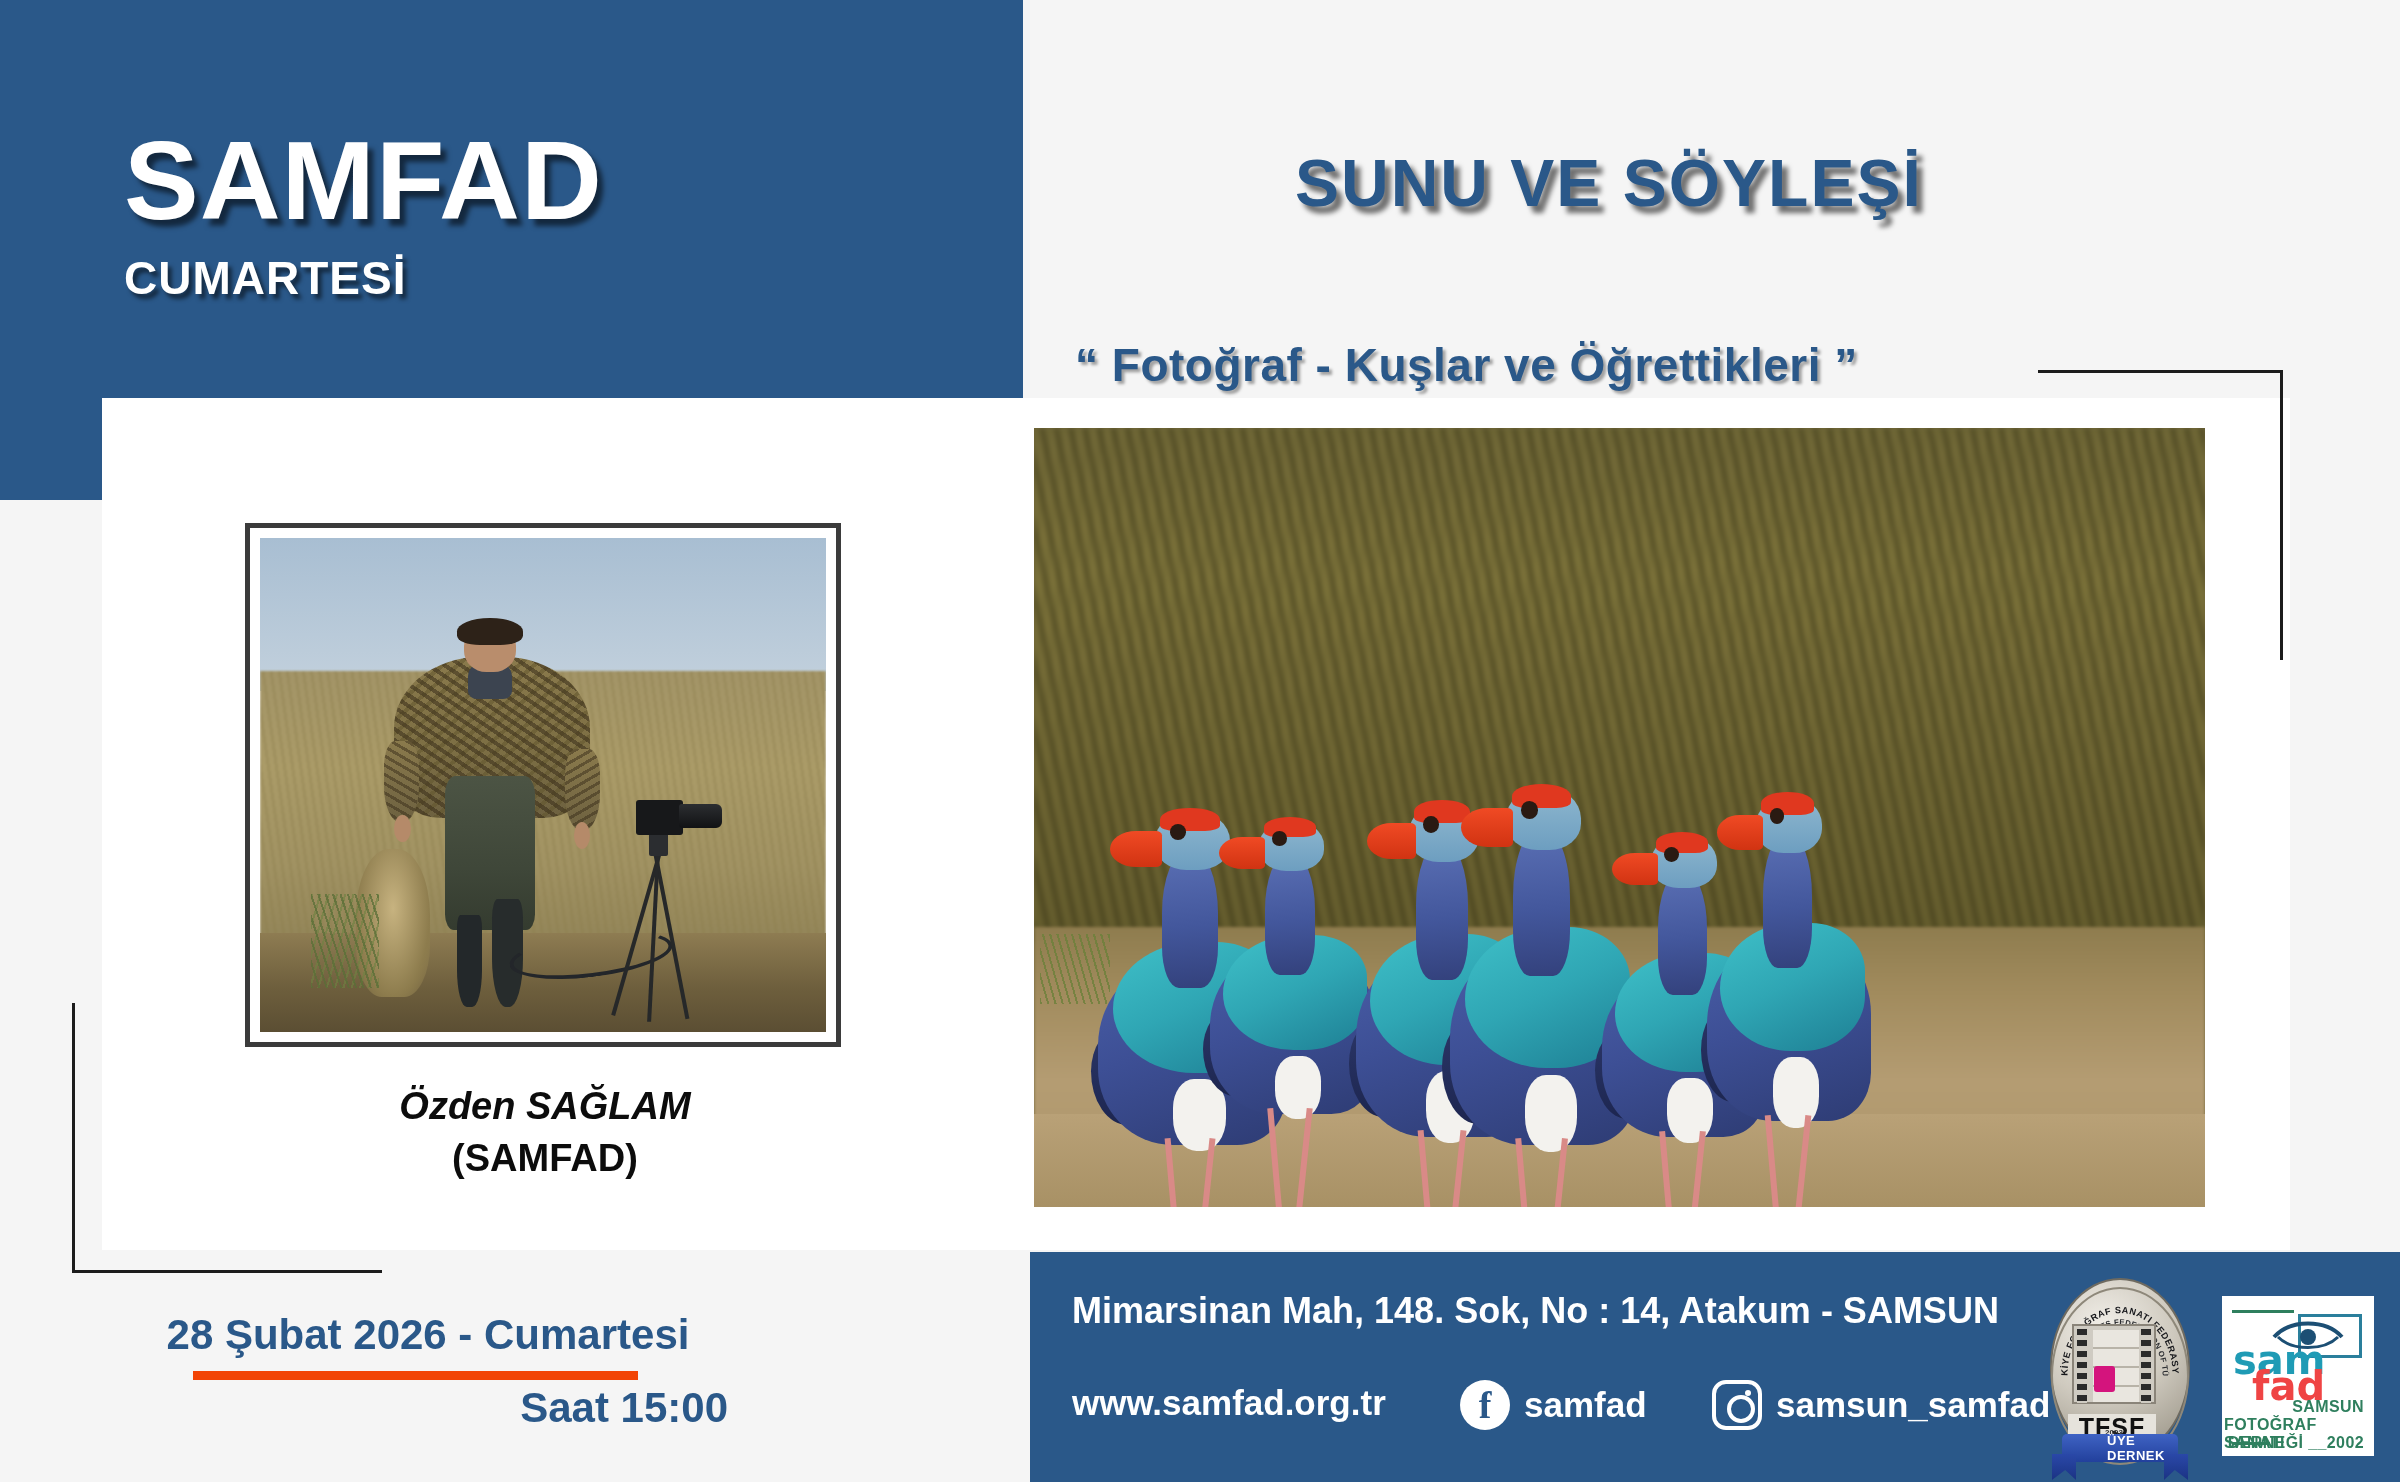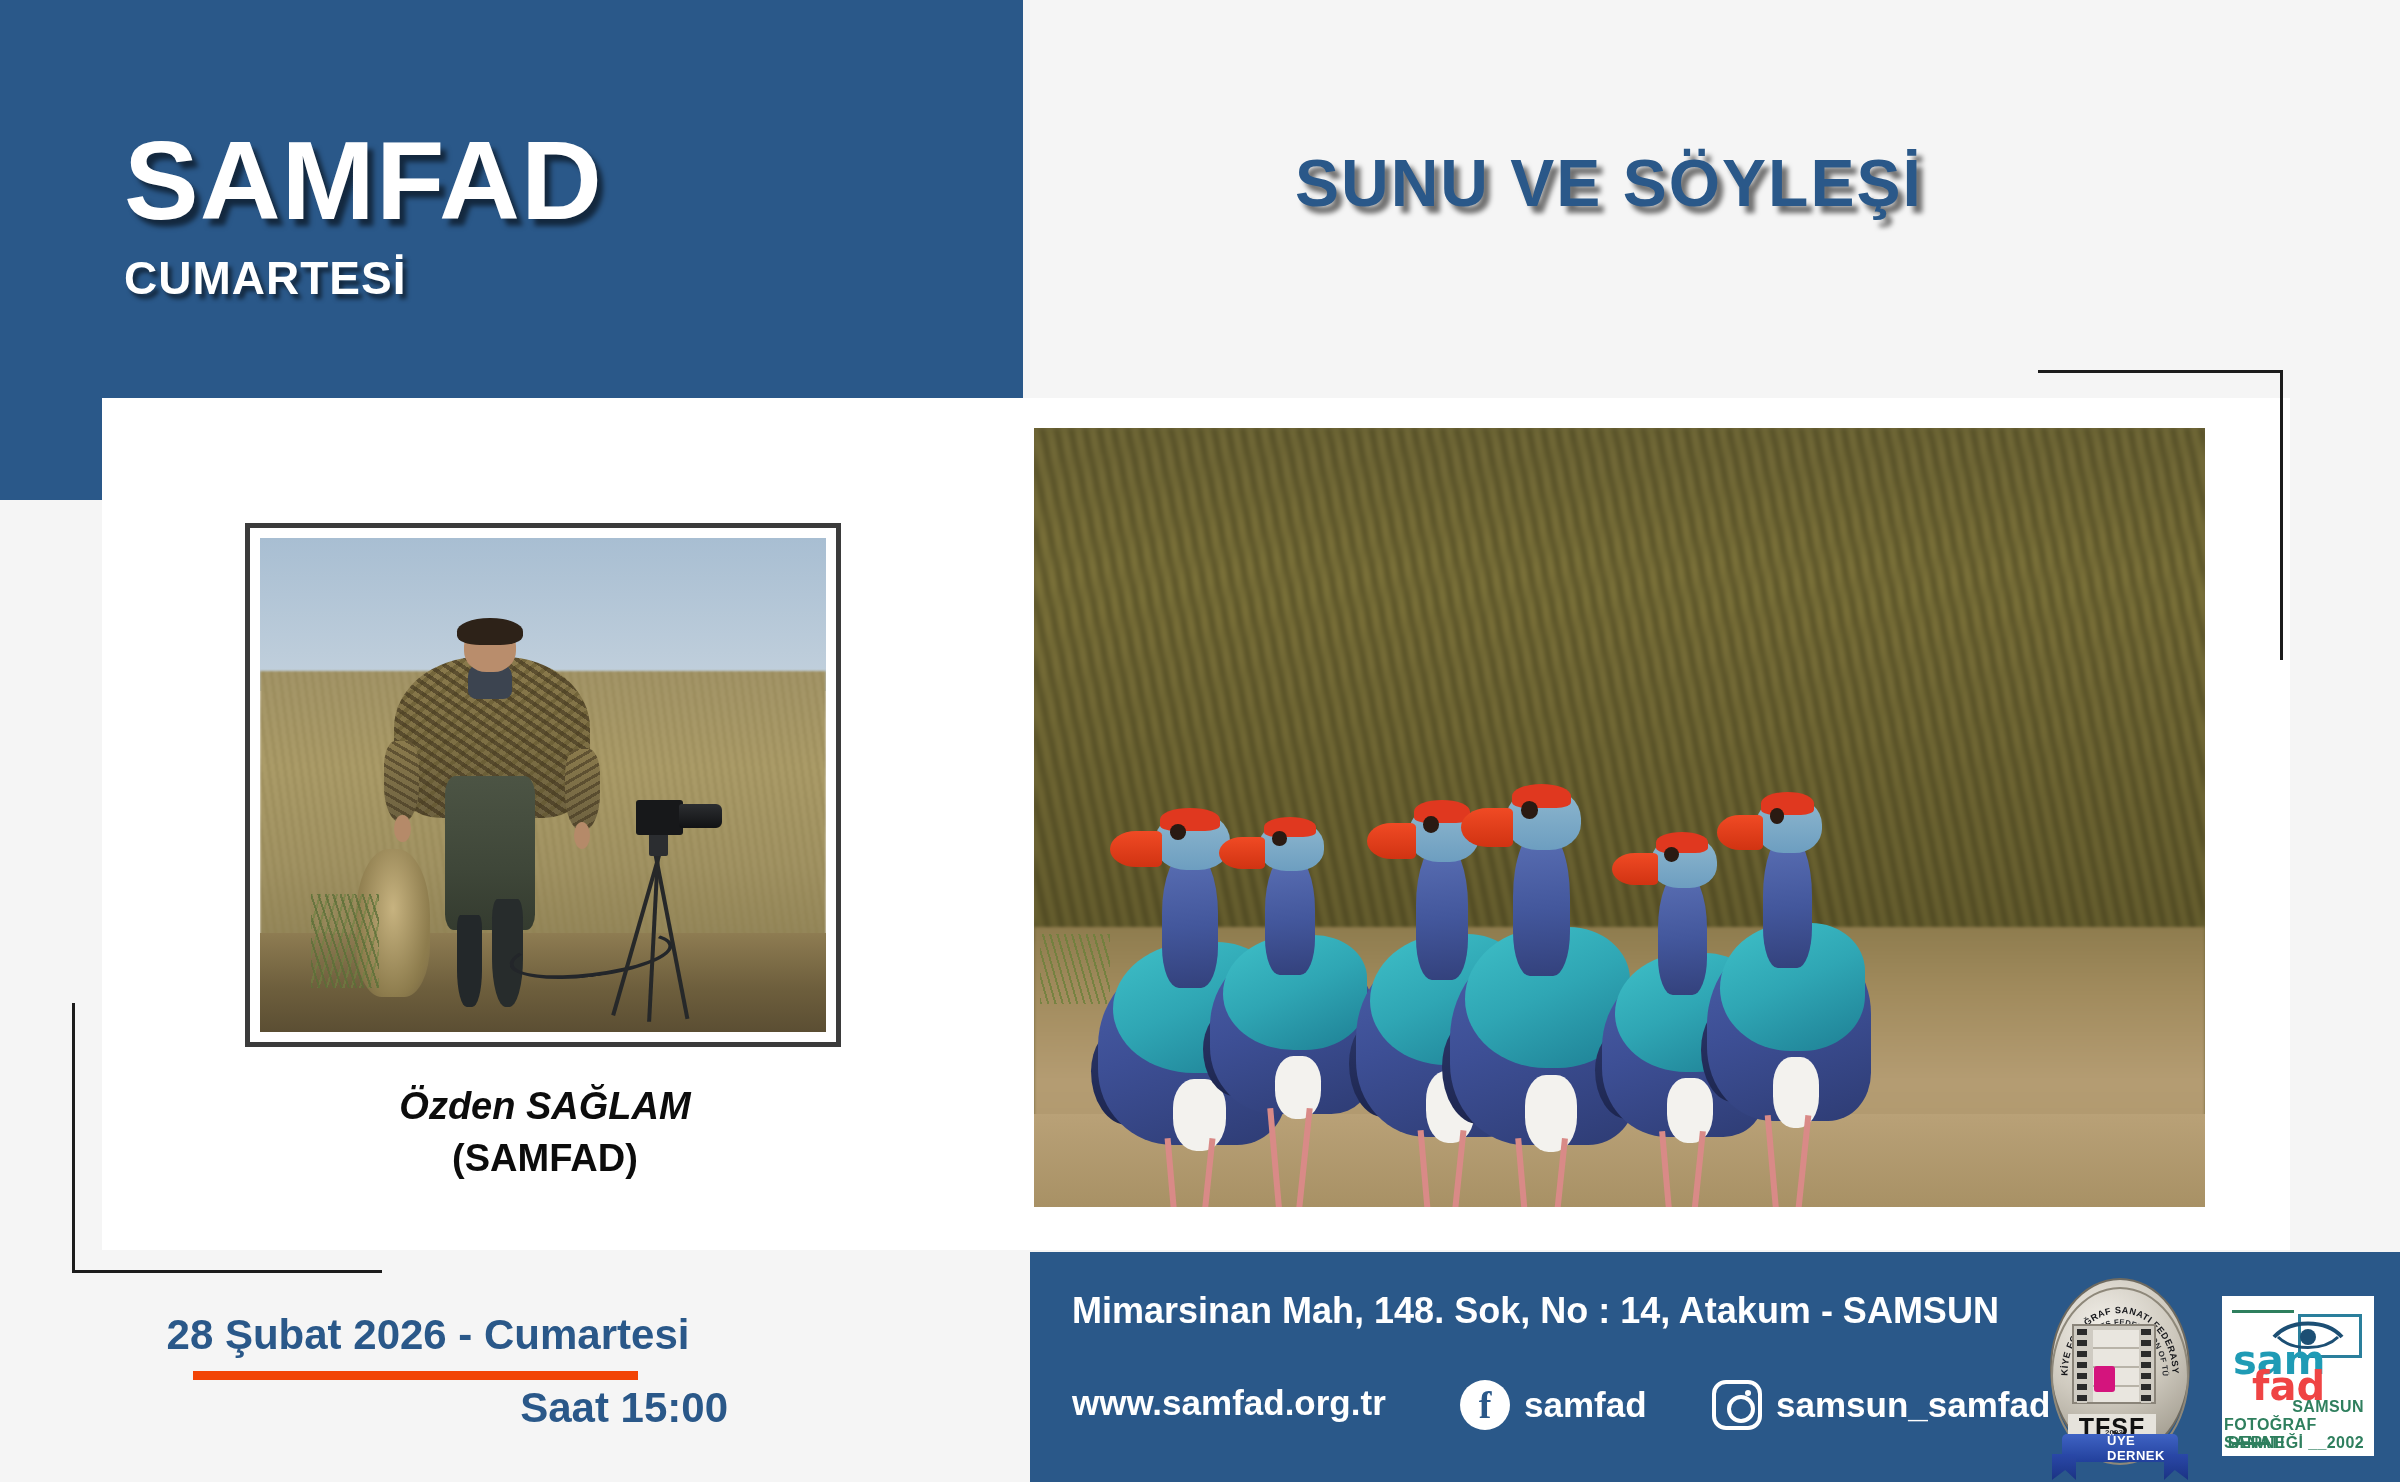--- a/index.html
+++ b/index.html
@@ -428,20 +428,21 @@
 
   <div class="deco-tr"></div>
   <div class="deco-bl"></div>
 
   <div class="samfad-wrap">
     <div class="samfad-title">SAMFAD</div>
     <div class="samfad-sub">CUMARTESİ</div>
   </div>
 
   <div class="main-title">SUNU VE SÖYLEŞİ</div>
+  <div class="quote-title">“ Fotoğraf - Kuşlar ve Öğrettikleri ”</div>
 
   <div class="speaker-frame">
     <div class="speaker-photo">
       <div class="sp-sky"></div>
       <div class="sp-reeds"></div>
       <div class="sp-ground"></div>
       <div class="sp-bush"></div>
       <div class="sp-grass"></div>
       <div class="sp-man">
         <div class="m-cloak"></div>

